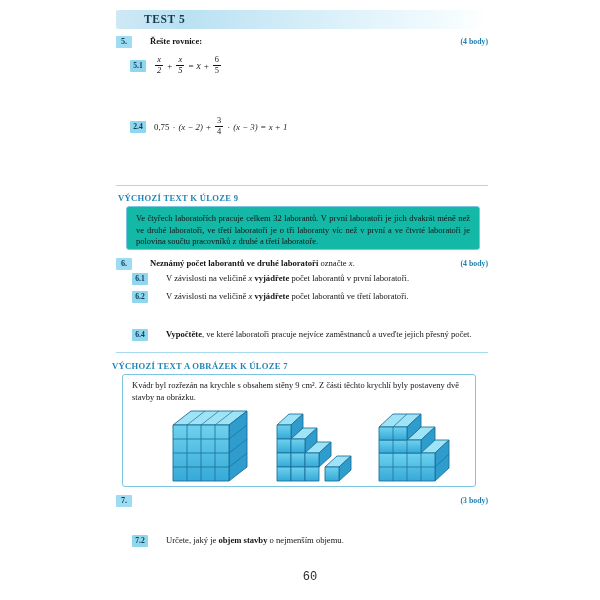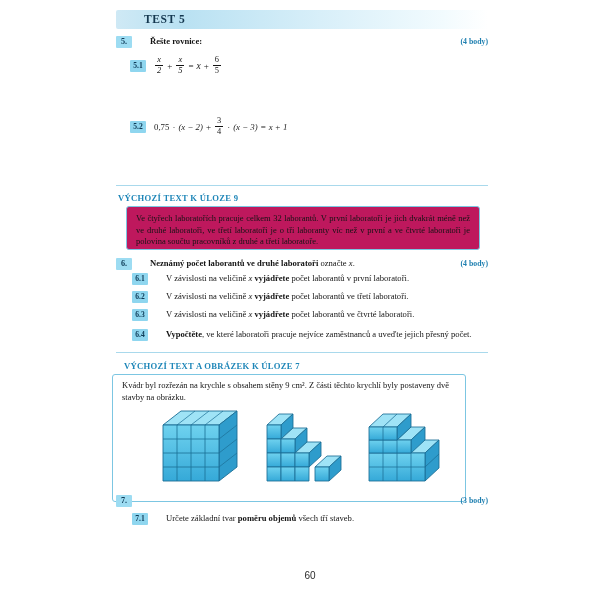--- a/index.html
+++ b/index.html
@@ -132,21 +132,21 @@
     position: absolute;
     height: 1px;
     background: #a9d9ec;
   }
 
   
   .textbox {
     position: absolute;
     border: 1px solid #7cc6e2;
     border-radius: 3px;
-    background: #be185d;
+    background: #14b8a6;
     box-sizing: border-box;
     padding: 6px 9px 10px 9px;
   }
   .textbox p {
     margin: 0;
     font-family: "Liberation Serif", serif;
     font-size: 8.5px;
     line-height: 11.6px;
     text-align: justify;
     color: #141414;
@@ -179,22 +179,22 @@
   .fig {
     position: absolute;
   }
 
   
   .pageno {
     position: absolute;
     left: 0; right: 0;
     top: 570px;
     text-align: center;
-    font-family: Liberation Sans, sans-serif;
-    font-size: 10px;
+    font-family: Liberation Mono, monospace;
+    font-size: 12px;
     color: #2b2b2b;
     padding-left: 20px;
   }
 
   svg { display: block; }
 </style>
 </head>
 <body>
 
 <div class="page">
@@ -228,21 +228,21 @@
       <span class="op">+</span>
       <span class="frac">
         <span class="num lit">6</span>
         <span class="bar"></span>
         <span class="den lit">5</span>
       </span>
     </span>
   </div>
 
   <div class="eqrow" style="left:130px; top:117px;">
-    <span class="badge sub">5.2</span>
+    <span class="badge sub">2.4</span>
     <span class="eq">
       <span class="lit">0,75</span>
       <span class="op">·</span>
       <span class="lit" style="font-style:italic;">(x − 2)</span>
       <span class="op">+</span>
       <span class="frac">
         <span class="num lit">3</span>
         <span class="bar"></span>
         <span class="den lit">4</span>
       </span>
@@ -275,38 +275,32 @@
     </span>
   </div>
 
   <div class="task-row" style="left:132px; top:291px;">
     <span class="badge sub">6.2</span>
     <span class="task-text">
       <span>V závislosti na veličině </span><i>x</i><b> vyjádřete</b><span> počet laborantů ve třetí laboratoři.</span>
     </span>
   </div>
 
-  <div class="task-row" style="left:132px; top:309px;">
-    <span class="badge sub">6.3</span>
-    <span class="task-text">
-      <span>V závislosti na veličině </span><i>x</i><b> vyjádřete</b><span> počet laborantů ve čtvrté laboratoři.</span>
-    </span>
-  </div>
 
   <div class="task-row" style="left:132px; top:329px;">
     <span class="badge sub">6.4</span>
     <span class="task-text">
       <b>Vypočtěte</b><span>, ve které laboratoři pracuje nejvíce zaměstnanců a uveďte jejich přesný počet.</span>
     </span>
   </div>
 
   <div class="rule" style="left:116px; top:352px; width:372px;"></div>
-  <div class="sec-head" style="left:124px; top:361px;text-align:right;">VÝCHOZÍ TEXT A OBRÁZEK K ÚLOZE 7</div>
-
-  <div class="figbox" style="left:112px; top:374px; width:354px; height:128px;padding-left:46px;">
+  <div class="sec-head" style="left:112px; top:361px;text-align:right;">VÝCHOZÍ TEXT A OBRÁZEK K ÚLOZE 7</div>
+
+  <div class="figbox" style="left:122px; top:374px; width:354px; height:113px;padding-left:46px;">
     <div class="cap">Kvádr byl rozřezán na krychle s obsahem stěny 9 cm². Z části těchto krychlí byly postaveny dvě stavby na obrázku.</div>
 
     <div class="figstage">
 
       <div class="fig" style="left:42px; top:2px;">
         <svg width="90" height="82" viewBox="0 0 90 82">
           <defs>
             <linearGradient id="gf" x1="0" y1="0" x2="0" y2="1">
               <stop offset="0" stop-color="#6fd2ef"></stop>
               <stop offset="1" stop-color="#35a9d8"></stop>
@@ -424,23 +418,23 @@
       </div>
 
     </div>
   </div>
 
   <div class="task-row" style="left:116px; top:495px;">
     <span class="badge">7.</span>
   </div>
   <div class="points" style="top:496px;">(3 body)</div>
 
-  <div class="task-row" style="left:132px; top:513px;">
-    <span class="badge sub">7.1</span>
+
+  <div class="task-row" style="left:132px; top:535px;">
+    <span class="badge sub">7.2</span>
     <span class="task-text">
-      <span>Určete základní tvar </span><b>poměru objemů</b><span> všech tří staveb.</span>
-    </span>
-  </div>
-
+      <span>Určete, jaký je </span><b>objem stavby</b><span> o nejmenším objemu.</span>
+    </span>
+  </div>
 
   <div class="pageno">60</div>
 
 </div>
 
 </body></html>

